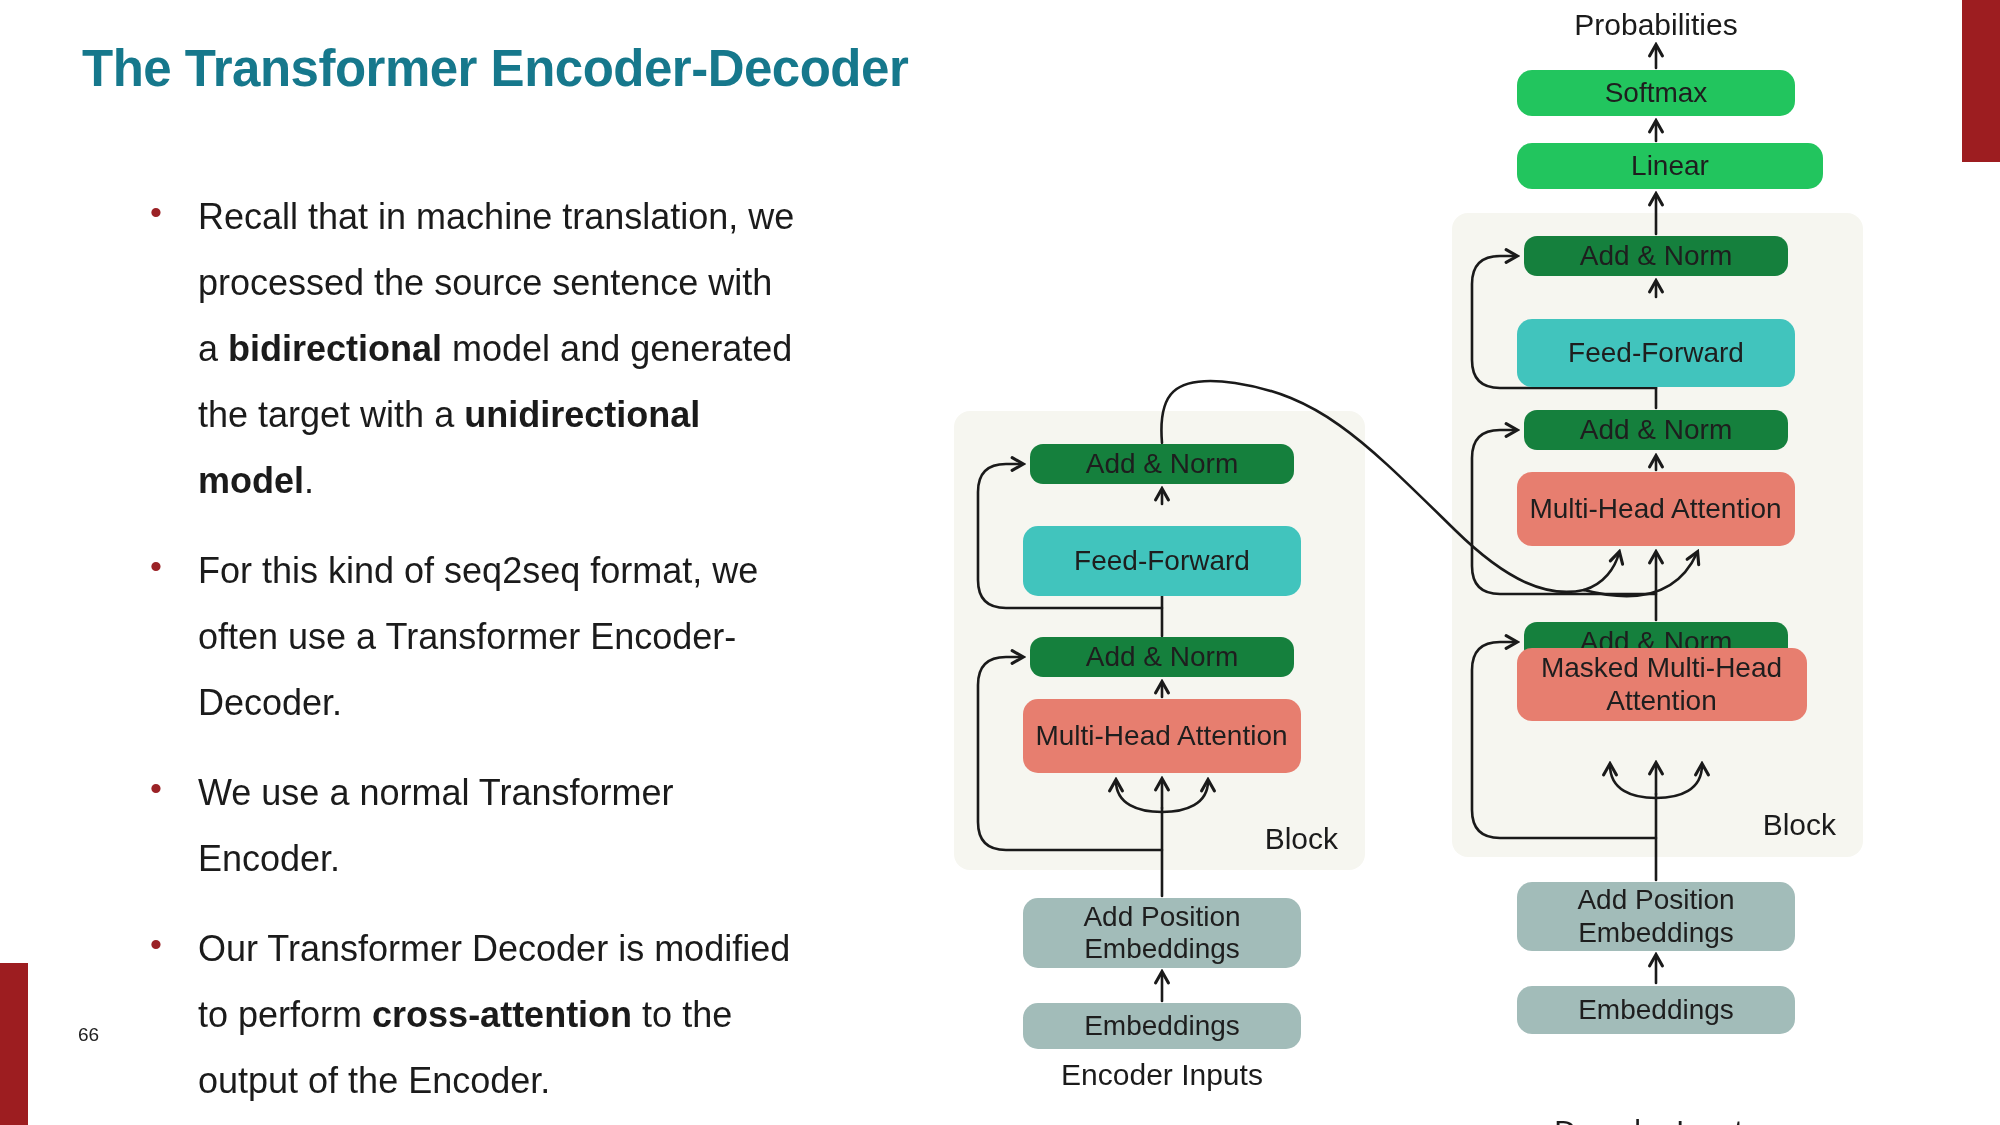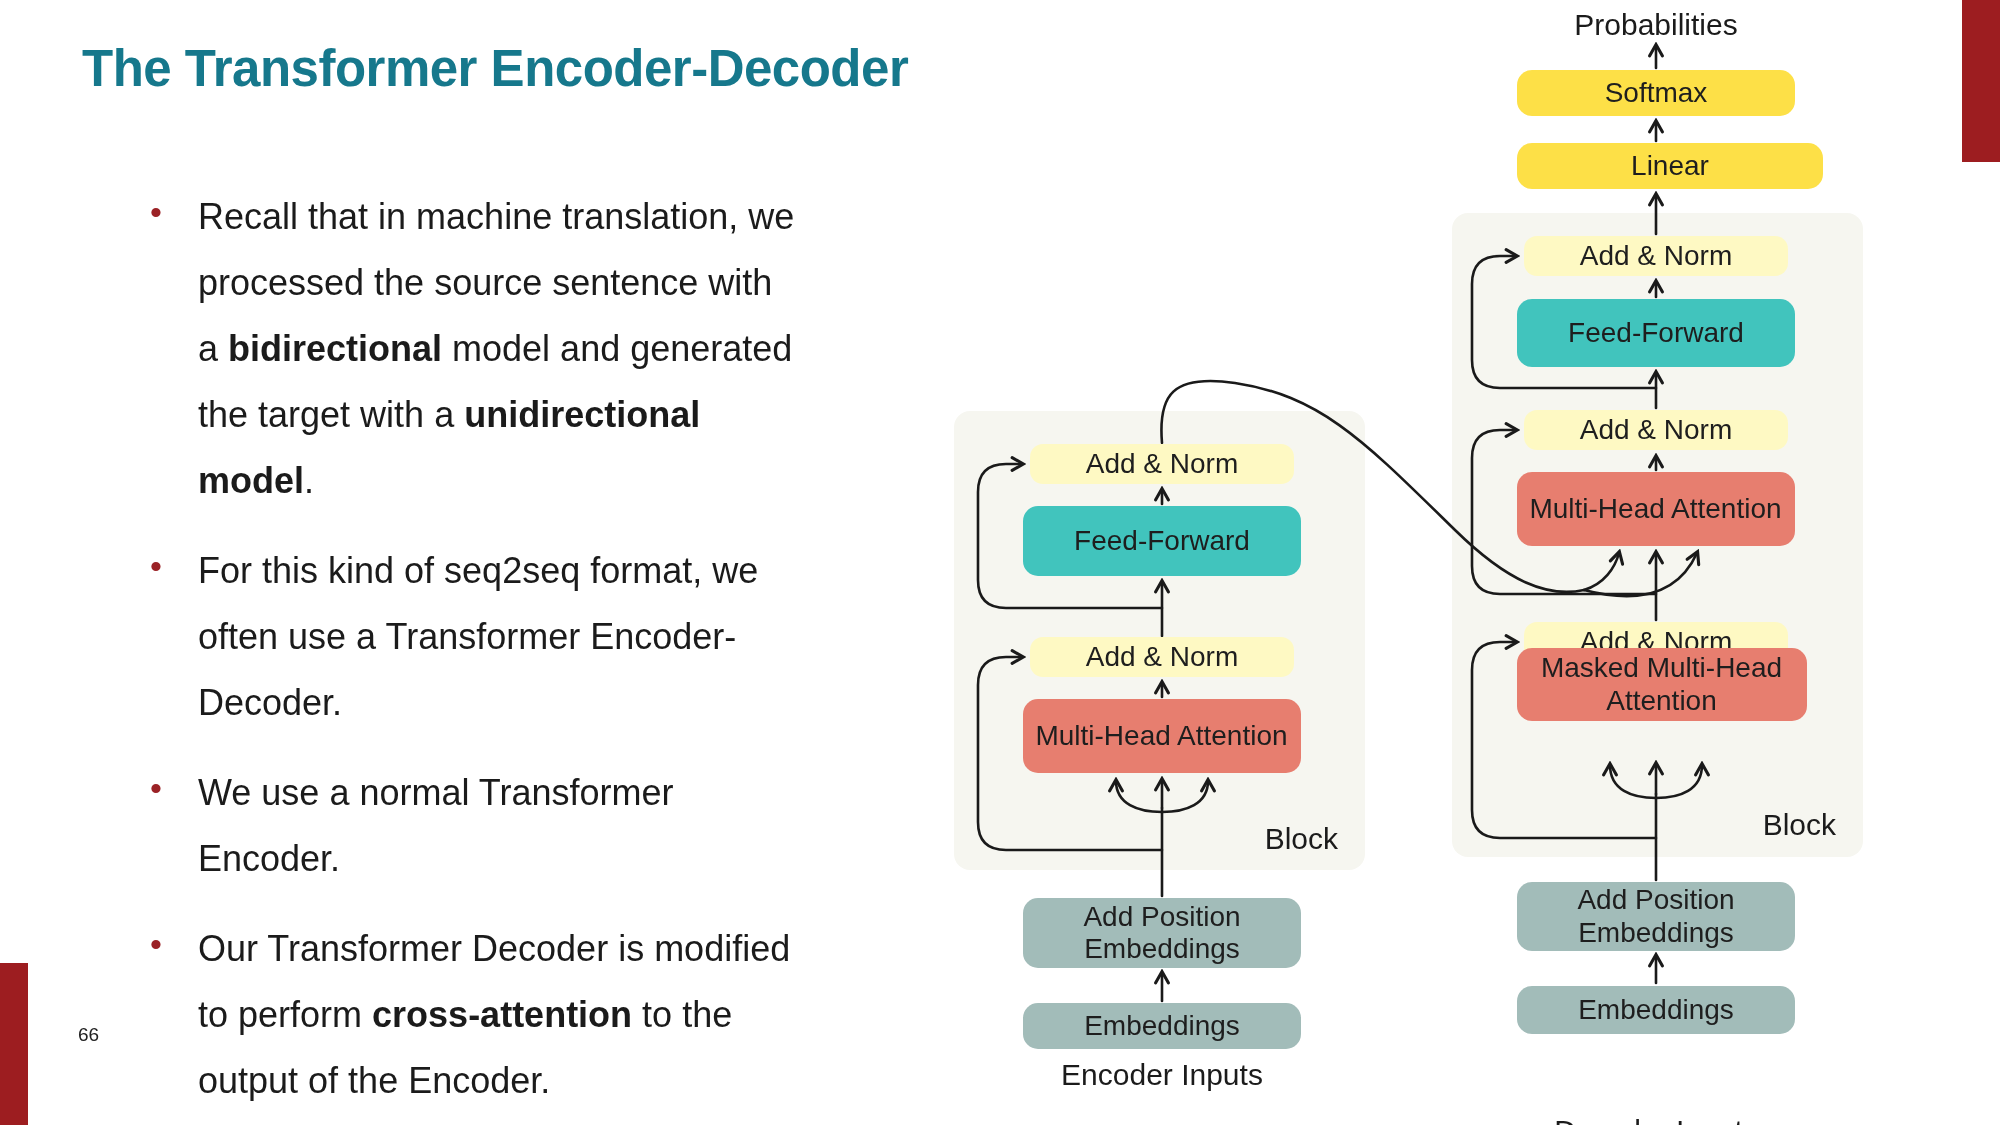--- a/index.html
+++ b/index.html
@@ -24,24 +24,24 @@
   
   .blockbg { position:absolute; background:#f6f6f0; border-radius:16px; }
   .enc-bg { left:954px; top:411px; width:411px; height:459px; }
   .dec-bg { left:1452px; top:213px; width:411px; height:644px; }
 
   .arrows { position:absolute; left:0; top:0; pointer-events:none; z-index:2; }
 
   .box { position:absolute; z-index:3; display:flex; align-items:center; justify-content:center;
          text-align:center; font-size:28px; color:#1e1e1e; border-radius:15px; line-height:1.15; padding:2px 8px; }
   .c-attn { background:#e77e6f;padding-left:7px; }
-  .c-ff   { background:#41c4bd; }
-  .c-an   { background:#fef9c3; border-radius:13px; }
+  .c-ff   { background:#41c4bd;margin-top:20px; }
+  .c-an   { background:#15803d; border-radius:13px; }
   .c-emb  { background:#a2bcb9; }
-  .c-out  { background:#fde047; }
+  .c-out  { background:#22c55e; }
 
   
   .e-an2 { left:1030px; top:444px; width:264px; height:40px; }
   .e-ff  { left:1023px; top:506px; width:278px; height:70px; }
   .e-an1 { left:1030px; top:637px; width:264px; height:40px; }
   .e-mha { left:1023px; top:699px; width:278px; height:74px; }
   .e-pos { left:1023px; top:898px; width:278px; height:70px; }
   .e-emb { left:1023px; top:1003px; width:278px; height:46px; }
 
   

